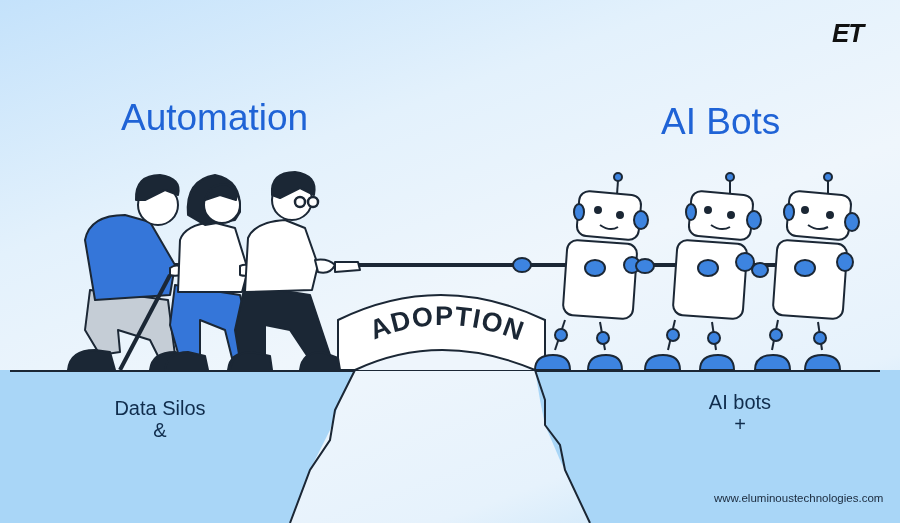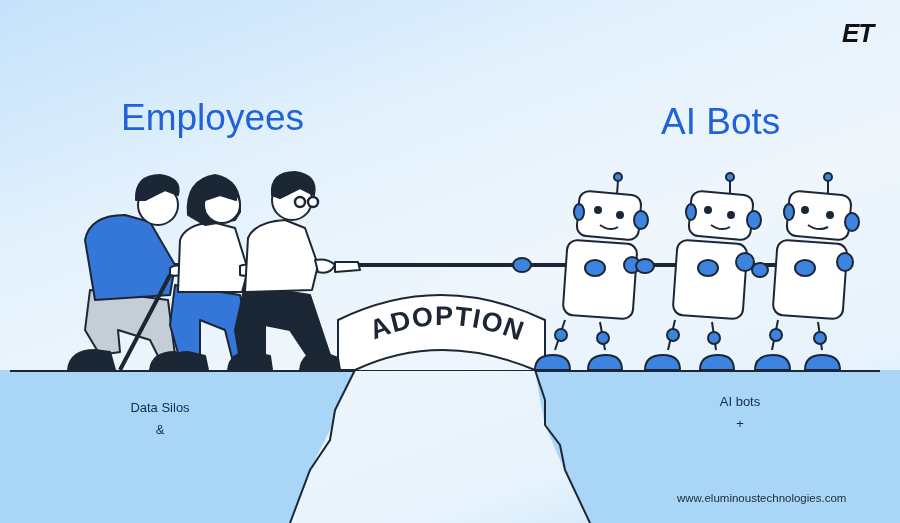--- a/index.html
+++ b/index.html
@@ -1,27 +1,27 @@
 <!DOCTYPE html>
 <html><head>
 <meta charset="utf-8">
 <style>
   html, body { margin:0; padding:0; }
   body { width:900px; height:523px; overflow:hidden; font-family:"Liberation Sans", sans-serif; }
   .canvas { position:relative; width:900px; height:523px; overflow:hidden;
     background: linear-gradient(160deg, #c4e2fb 0%, #e3f1fc 30%, #eff6fc 55%, #e6f2fc 80%, #b9def8 100%); }
-  .logo { position:absolute; left:832px; top:18px; font-size:26px; font-weight:700; font-style:italic; color:#111; letter-spacing:-1px;margin-left:10px; }
+  .logo { position:absolute; left:832px; top:18px; font-size:26px; font-weight:700; font-style:italic; color:#111; letter-spacing:-1px; }
   .title { position:absolute; color:#1f63d6; font-size:37px; font-weight:400; }
   .title-left { left:121px; top:97px; }
   .title-right { left:661px; top:101px; }
   .scene { position:absolute; left:0; top:0; }
-  .label { position:absolute; color:#102d4d; text-align:center; font-size:13px; line-height:22px; }
+  .label { position:absolute; color:#102d4d; text-align:center; font-size:20px; line-height:22px; }
   .label-left { left:50px; top:397px; width:220px; }
   .label-right { left:640px; top:391px; width:200px; }
-  .url { position:absolute; left:677px; top:492px; color:#1a2a3d; font-size:11.5px; }
+  .url { position:absolute; left:714px; top:492px; color:#1a2a3d; font-size:11.5px; }
   .adoption { position:absolute; left:0; top:0; }
 </style>
 </head>
 <body>
 
 <div class="canvas">
 
   <svg class="scene" width="900" height="523" viewBox="0 0 900 523">
 
     <g>
@@ -145,21 +145,21 @@
     <defs>
       <path id="arcPath" d="M355 350 Q440 300 540 350"></path>
     </defs>
     <text font-family="'Liberation Sans', sans-serif" font-weight="700" font-size="27" fill="#1b2735" letter-spacing="1">
       <textPath href="#arcPath" startOffset="50%" text-anchor="middle">ADOPTION</textPath>
     </text>
   </svg>
 
   <div class="logo">ET</div>
 
-  <div class="title title-left">Employees</div>
+  <div class="title title-left">Automation</div>
   <div class="title title-right">AI Bots</div>
 
   <div class="label label-left">
     <div>Data Silos</div>
     <div>&amp;</div>
   </div>
 
   <div class="label label-right">
     <div>AI bots</div>
     <div>+</div>

